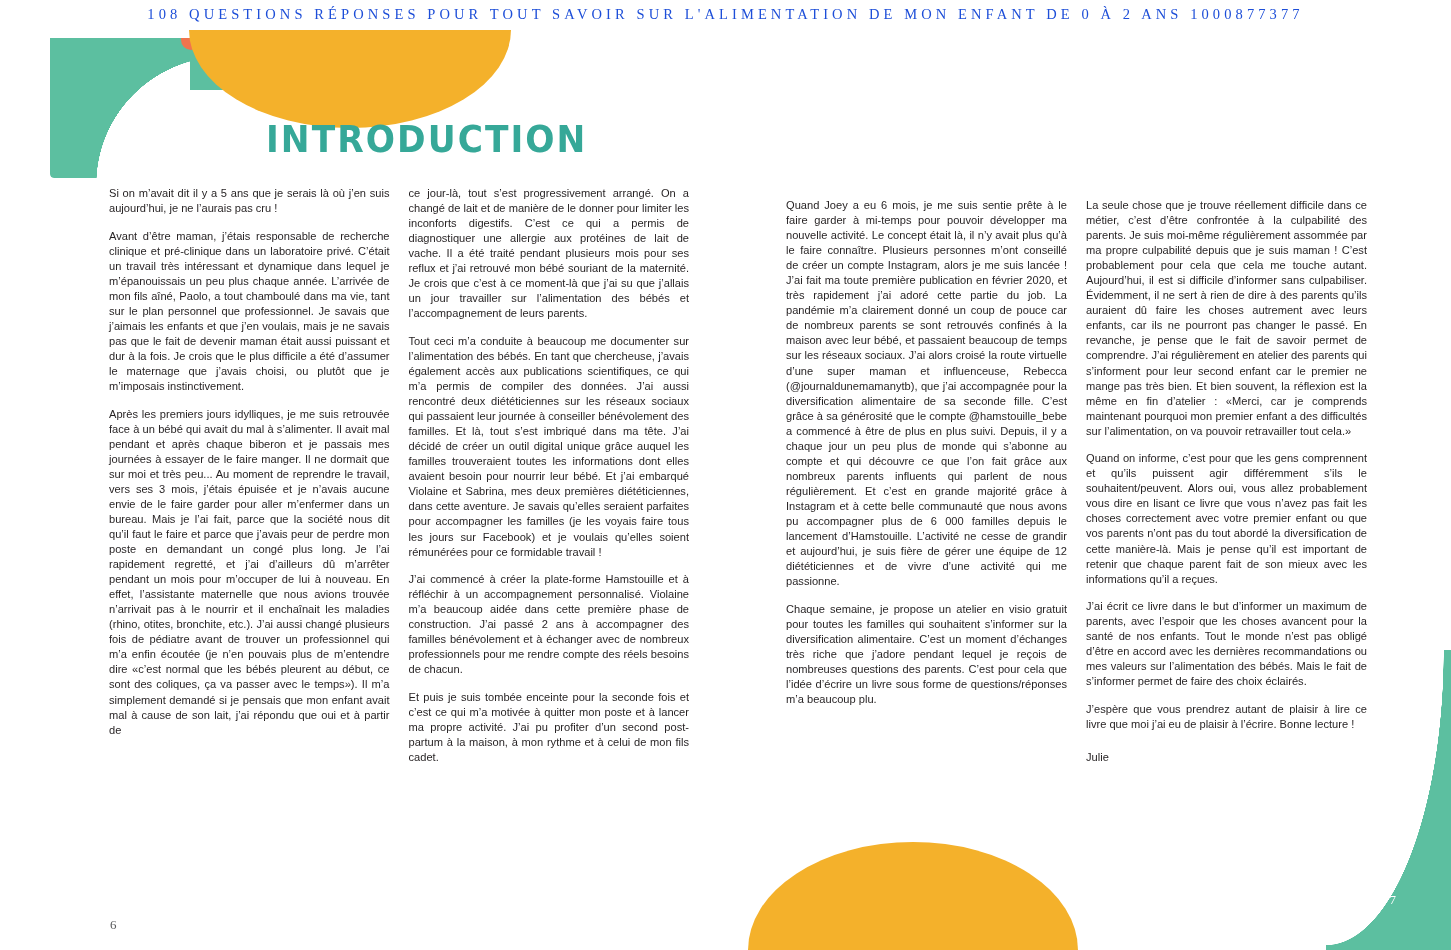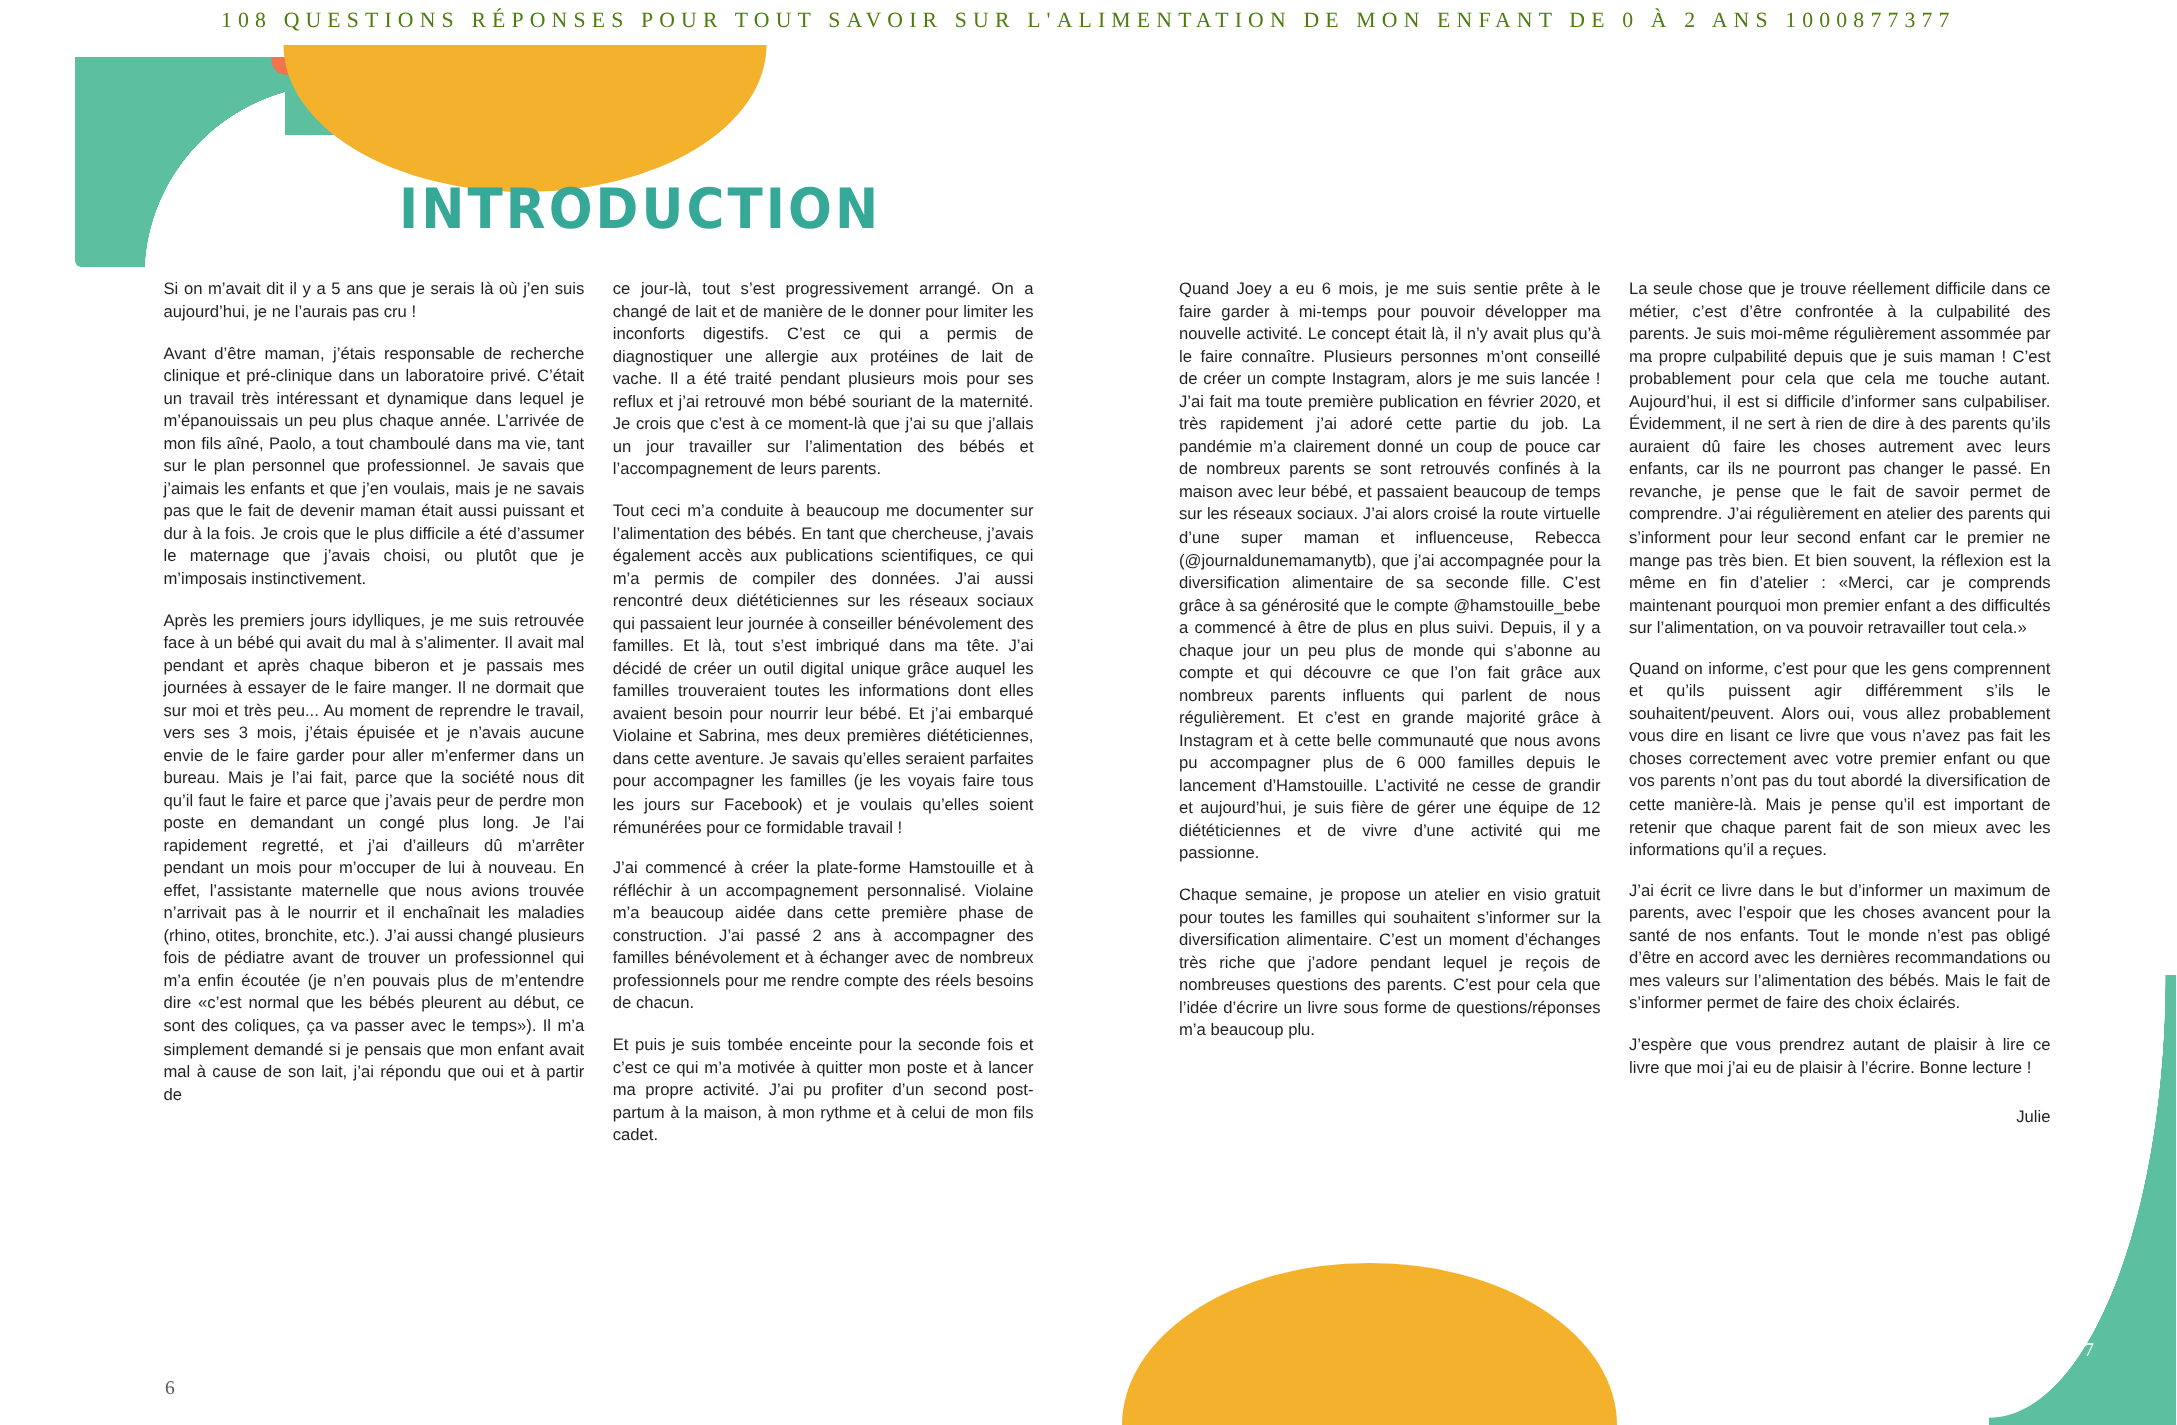--- a/index.html
+++ b/index.html
@@ -19,21 +19,21 @@
   
   .running-header {
     position: absolute;
     top: 6px;
     left: 0;
     width: 1451px;
     text-align: center;
     font-family: "Liberation Serif", serif;
     font-size: 14.5px;
     letter-spacing: 4.1px;
-    color: #4d7c0f;
+    color: #1d4ed8;
     white-space: nowrap;
   }
 
   
   .spread {
     position: absolute;
     top: 30px;
     left: 0;
     width: 1163px;
     height: 920px;
@@ -125,38 +125,38 @@
     transform-origin: left center;
     white-space: nowrap;
   }
 
   
   .cols {
     position: absolute;
     display: flex;
   }
   .cols-left  { left: 109px; top: 156px; width: 580px; }
-  .cols-right { left: 786px; top: 156px; width: 582px; }
+  .cols-right { left: 786px; top: 168px; width: 582px; }
 
   .col {
     width: 281px;
     font-family: "Liberation Sans", sans-serif;
     font-size: 11.1px;
     line-height: 15.05px;
     text-align: justify;
     color: #231f20;
     -webkit-hyphens: none;
     hyphens: none;
   }
   .col + .col { margin-left: 19px; }
 
   .col p { margin: 0 0 12.5px 0; }
   .col p:last-child { margin-bottom: 0; }
   .signature {
-    text-align: right;
+    text-align: left;
     margin-top: 18px !important;
   }
 
   
   .folio {
     position: absolute;
     font-family: "Liberation Serif", serif;
     font-size: 13px;
   }
   .folio-left  { left: 110px; bottom: 17px; color: #58595b; }

